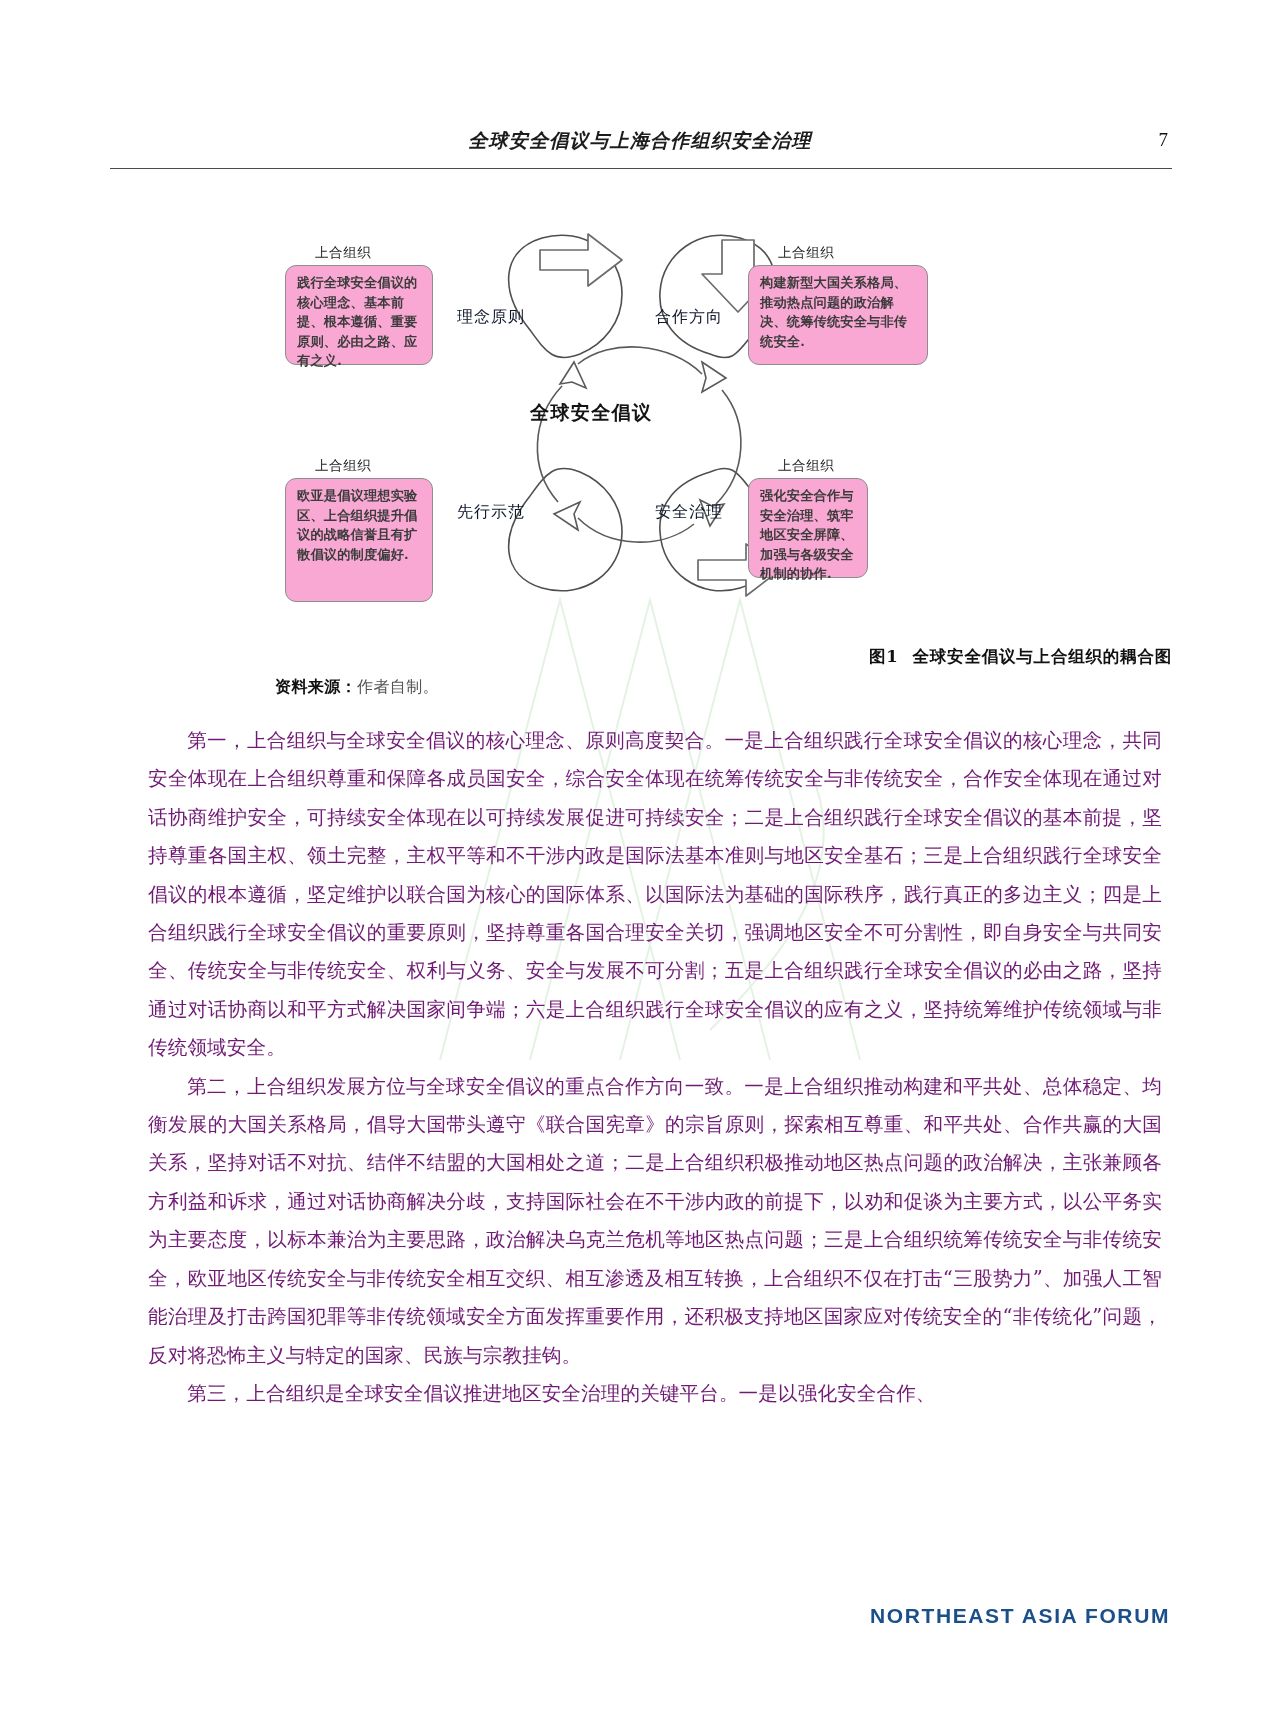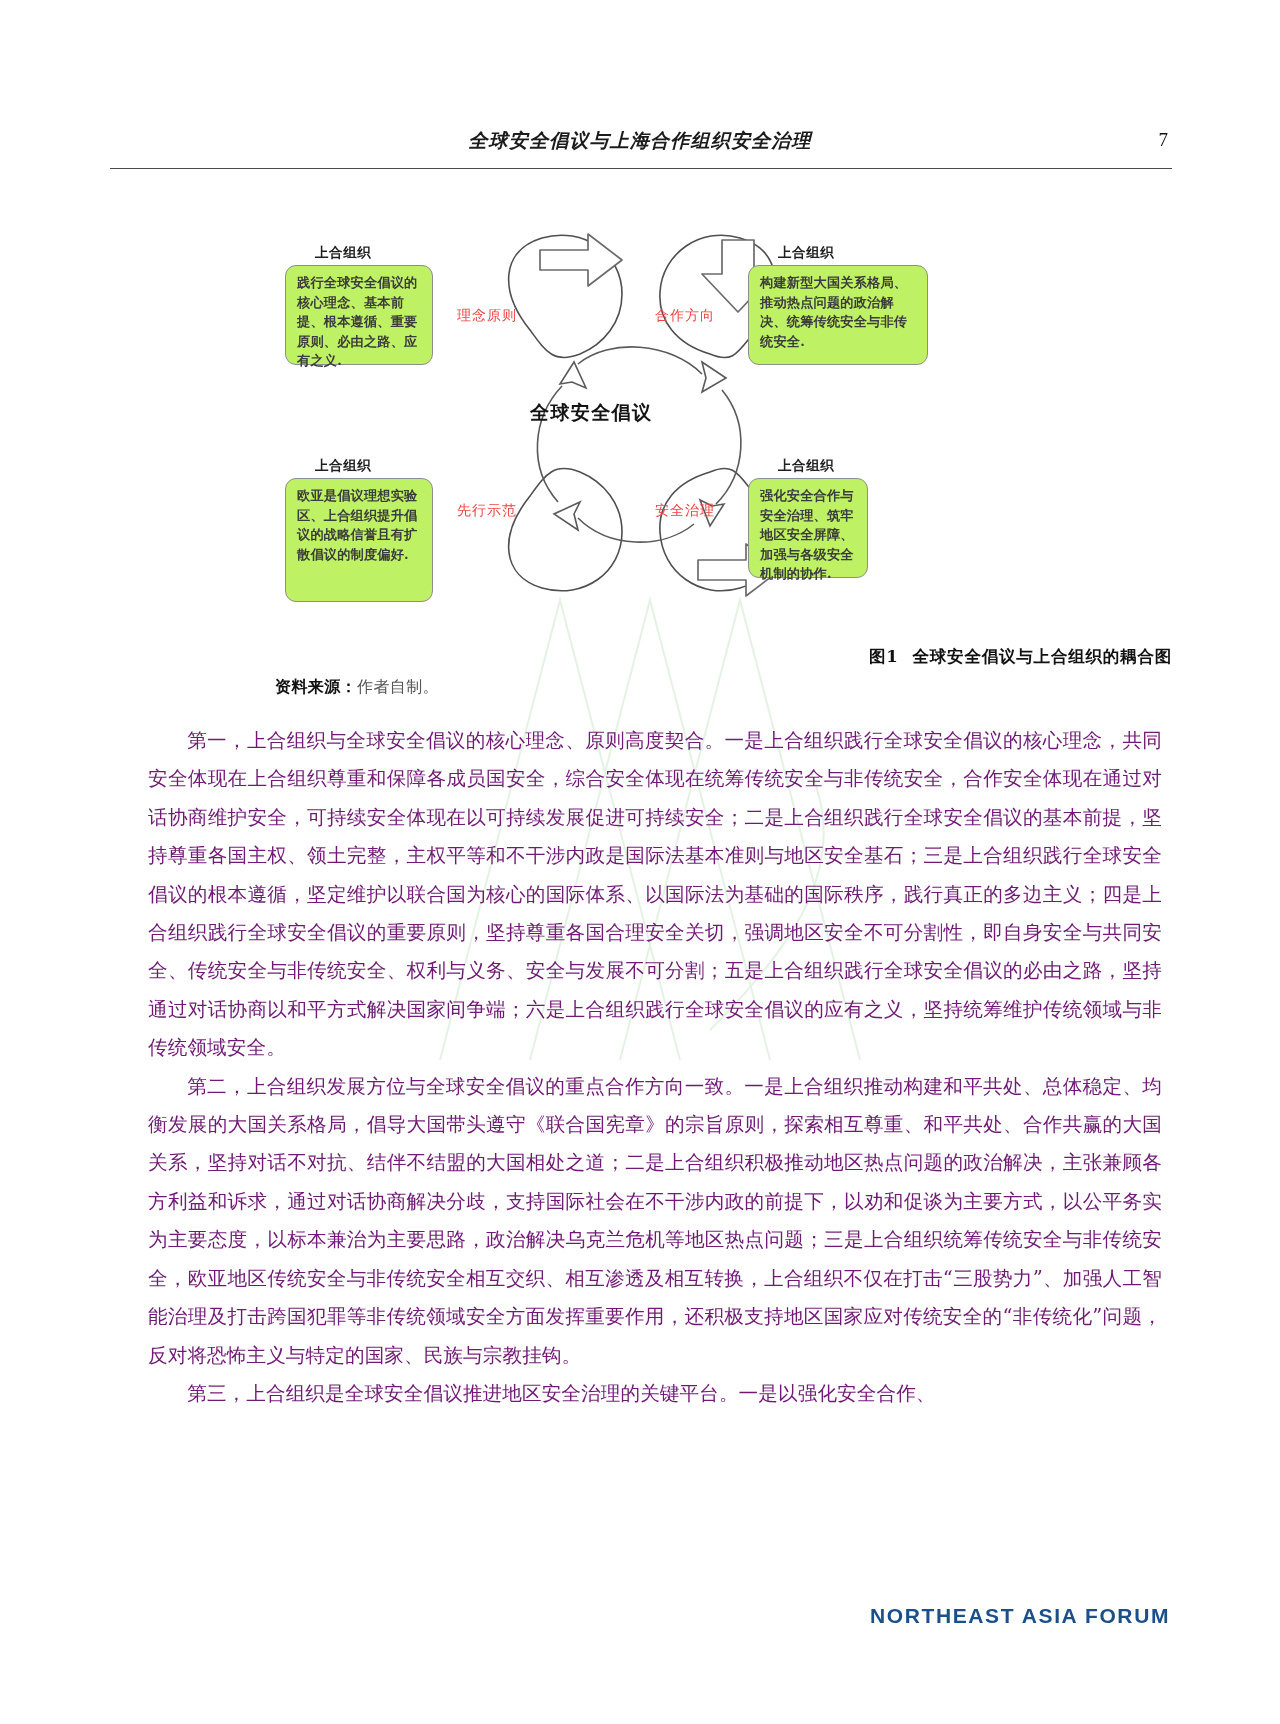--- a/index.html
+++ b/index.html
@@ -77,33 +77,33 @@
     width: 1062px;
     height: 420px;
   }
 
   
   .callout {
     position: absolute;
     box-sizing: border-box;
     border: 1.3px solid #8d8d8d;
     border-radius: 11px;
-    background: #bef264;
+    background: #f9a8d4;
     padding: 7px 9px 6px 11px;
     font-family: "DejaVu Serif", "Liberation Serif", serif;
     font-weight: 700;
     font-size: 13.2px;
     line-height: 19.5px;
     color: #3c3c3c;
     letter-spacing: 0.2px;
   }
   .callout-label {
     position: absolute;
     font-family: "DejaVu Serif", "Liberation Serif", serif;
-    font-weight: 700;
+    font-weight: 400;
     font-size: 13.5px;
     color: #1f1f1f;
     letter-spacing: 0.6px;
     white-space: nowrap;
   }
 
   #box-tl { left: 175px; top: 53px; width: 148px; height: 100px; }
   #lbl-tl { left: 205px; top: 32px; }
 
   #box-tr { left: 638px; top: 53px; width: 180px; height: 100px; }
@@ -112,22 +112,22 @@
   #box-bl { left: 175px; top: 266px; width: 148px; height: 124px; }
   #lbl-bl { left: 205px; top: 245px; }
 
   #box-br { left: 638px; top: 266px; width: 120px; height: 100px; }
   #lbl-br { left: 668px; top: 245px; }
 
   
   .lobe-label {
     position: absolute;
     font-family: "DejaVu Serif", "Liberation Serif", serif;
-    font-size: 14px;
-    color: #ef4444;
+    font-size: 16px;
+    color: #0f172a;
     letter-spacing: 1px;
     white-space: nowrap;
   }
   #lobe-1 { left: 347px; top: 95px; }
   #lobe-2 { left: 545px; top: 95px; }
   #lobe-3 { left: 347px; top: 290px; }
   #lobe-4 { left: 545px; top: 290px; }
   .center-label {
     position: absolute;
     left: 420px;

